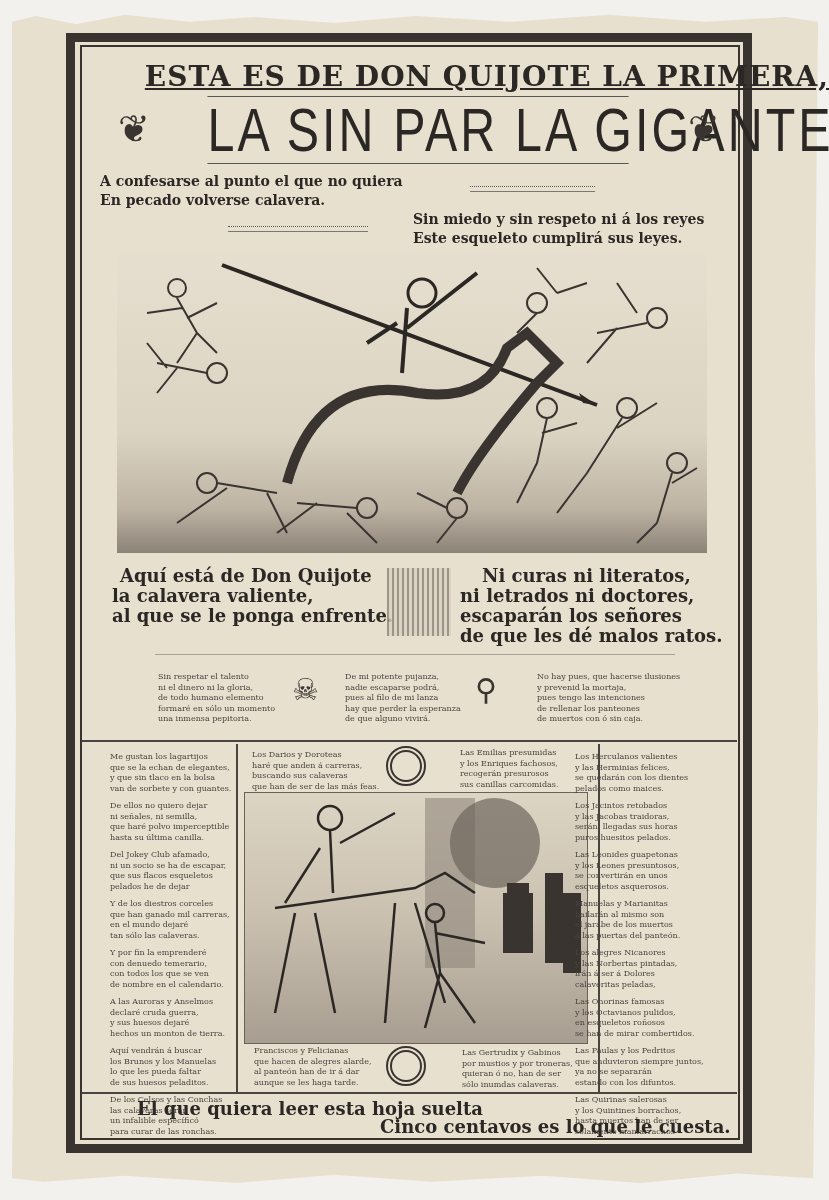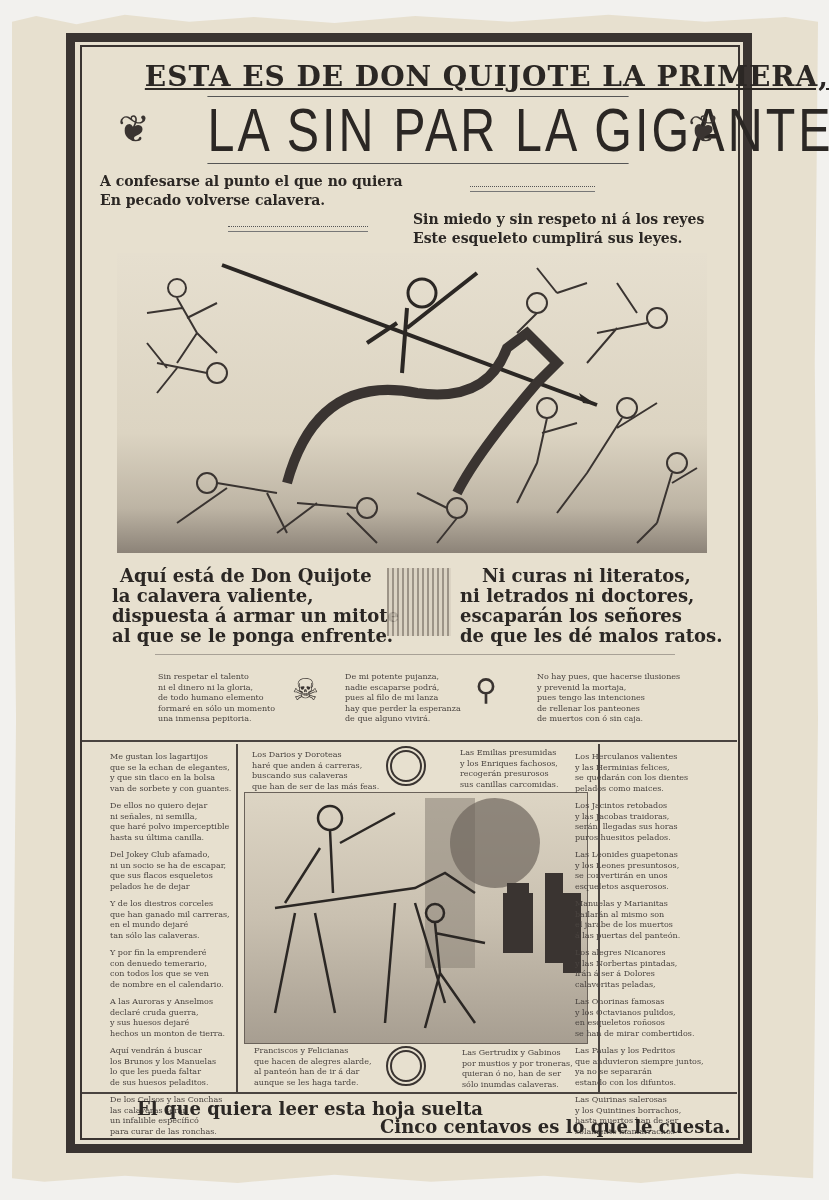--- a/index.html
+++ b/index.html
@@ -91,21 +91,20 @@
         <path d="M330,255 L300,240 M340,265 L320,290"></path>
       <circle cx="90" cy="230" r="10"></circle>
         <path d="M100,230 L160,240 M110,235 L60,270 M150,240 L170,280"></path>
     </g>
   </svg>
 </div>
 
 <div class="mid midL">
   <div style="padding-left:8px">Aquí está de Don Quijote</div>
   <div>la calavera valiente,</div>
-  <div>dispuesta á armar un mitote</div>
   <div>al que se le ponga enfrente.</div>
 </div>
 <div class="midimg"></div>
 <div class="mid midR">
   <div style="padding-left:22px">Ni curas ni literatos,</div>
   <div>ni letrados ni doctores,</div>
   <div>escaparán los señores</div>
   <div>de que les dé malos ratos.</div>
 </div>
 

